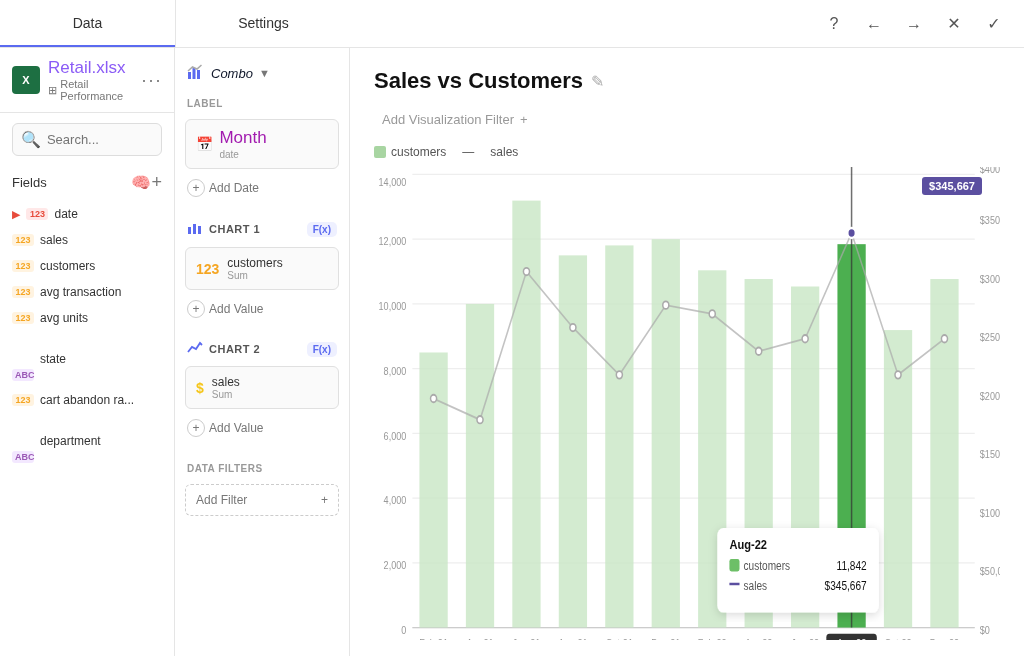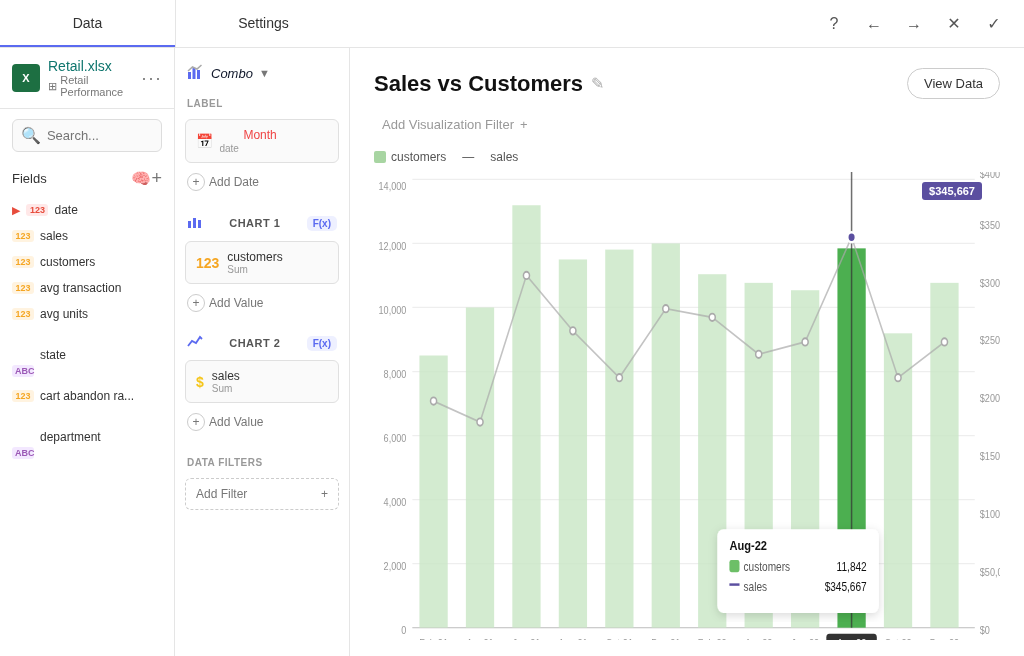--- a/index.html
+++ b/index.html
@@ -17,21 +17,21 @@
     
     .main { display: flex; flex: 1; overflow: hidden; }
 
     
     .sidebar { width: 175px; border-right: 1px solid #e5e5e5; display: flex; flex-direction: column; overflow: hidden; }
 
     
     .file-info { display: flex; align-items: center; padding: 10px 12px; border-bottom: 1px solid #e5e5e5; gap: 8px; }
     .file-icon { width: 28px; height: 28px; background: #1d6f42; border-radius: 4px; display: flex; align-items: center; justify-content: center; color: white; font-size: 11px; font-weight: bold; }
     .file-text { flex: 1; min-width: 0; }
-    .file-name { font-size: 14px; font-weight: 500; color: #0f766e; }
+    .file-name { font-size: 17px; font-weight: 500; color: #8b5cf6; }
     .file-sub { font-size: 11px; color: #777; display: flex; align-items: center; gap: 3px; }
     .dots-icon { color: #777; cursor: pointer; font-size: 18px; letter-spacing: 1px; }
 
     
     .search-box { display: flex; align-items: center; gap: 6px; margin: 10px 12px; border: 1px solid #ddd; border-radius: 6px; padding: 6px 8px; background: #fafafa; }
     .search-box input { border: none; background: transparent; font-size: 13px; color: #555; outline: none; width: 100%; }
 
     
     .fields-header { display: flex; align-items: center; padding: 6px 12px; }
     .fields-label { font-size: 13px; font-weight: 500; color: #333; flex: 1; }
@@ -52,30 +52,30 @@
     
     .combo-selector { display: flex; align-items: center; gap: 6px; padding: 4px 12px 10px; }
     .combo-icon { color: #5b6af0; font-size: 16px; }
     .combo-text { font-size: 13px; font-weight: 500; color: #0f172a; font-style: italic; }
     .combo-chevron { color: #777; font-size: 11px; }
 
     .section-label { font-size: 10px; font-weight: 600; color: #999; letter-spacing: 0.5px; padding: 4px 12px 6px; text-transform: uppercase; }
 
     
     .config-card { margin: 4px 10px; border: 1px solid #e0e0e0; border-radius: 6px; padding: 8px 10px; background: #fafafa; }
-    .config-card-title { font-size: 12px; font-weight: 500; color: #ef4444; margin-left: 24px; }
+    .config-card-title { font-size: 17px; font-weight: 500; color: #a21caf; }
     .config-card-sub { font-size: 10px; color: #999; margin-top: 1px; }
 
     .add-btn { display: flex; align-items: center; gap: 4px; padding: 6px 12px; font-size: 12px; color: #777; cursor: pointer; }
     .add-btn-circle { width: 18px; height: 18px; border: 1px solid #ccc; border-radius: 50%; display: flex; align-items: center; justify-content: center; font-size: 12px; color: #777; }
 
     
     .chart-section { margin-top: 12px; }
     .chart-header { display: flex; align-items: center; gap: 6px; padding: 4px 12px; }
-    .chart-header-title { font-size: 11px; font-weight: 600; color: #555; letter-spacing: 0.5px; flex: 1; text-transform: uppercase; text-align: center; }
+    .chart-header-title { font-size: 11px; font-weight: 600; color: #555; letter-spacing: 0.5px; flex: 1; text-transform: uppercase; }
     .fx-btn { background: #eef0ff; color: #5b6af0; font-size: 10px; font-weight: 600; padding: 2px 6px; border-radius: 5px; cursor: pointer; border: none; }
 
     
     .value-card { margin: 4px 10px; border: 1px solid #e0e0e0; border-radius: 6px; padding: 8px 10px; background: #fafafa; display: flex; align-items: center; gap: 8px; }
     .value-card-text .v-title { font-size: 12px; font-weight: 500; color: #333; }
     .value-card-text .v-sub { font-size: 10px; color: #999; }
 
     
     .data-filters { margin-top: 16px; }
     .filter-add { display: flex; align-items: center; gap: 4px; margin: 4px 10px; border: 1px dashed #ccc; border-radius: 6px; padding: 8px 10px; color: #777; font-size: 12px; cursor: pointer; }
@@ -281,21 +281,20 @@
         <span style="margin-left:auto;">+</span>
       </div>
     </div>
   </div>
 
   <div class="chart-area">
     <div class="chart-title-row">
       <span class="chart-title">Sales vs Customers</span>
       <span class="edit-icon">✎</span>
       <div class="title-spacer"></div>
-      <button class="view-data-btn">View Data</button>
     </div>
 
     <div class="filter-row">
       <div class="add-filter-btn">
         <span>Add Visualization Filter</span>
         <span>+</span>
       </div>
     </div>
 
     <div class="legend">

